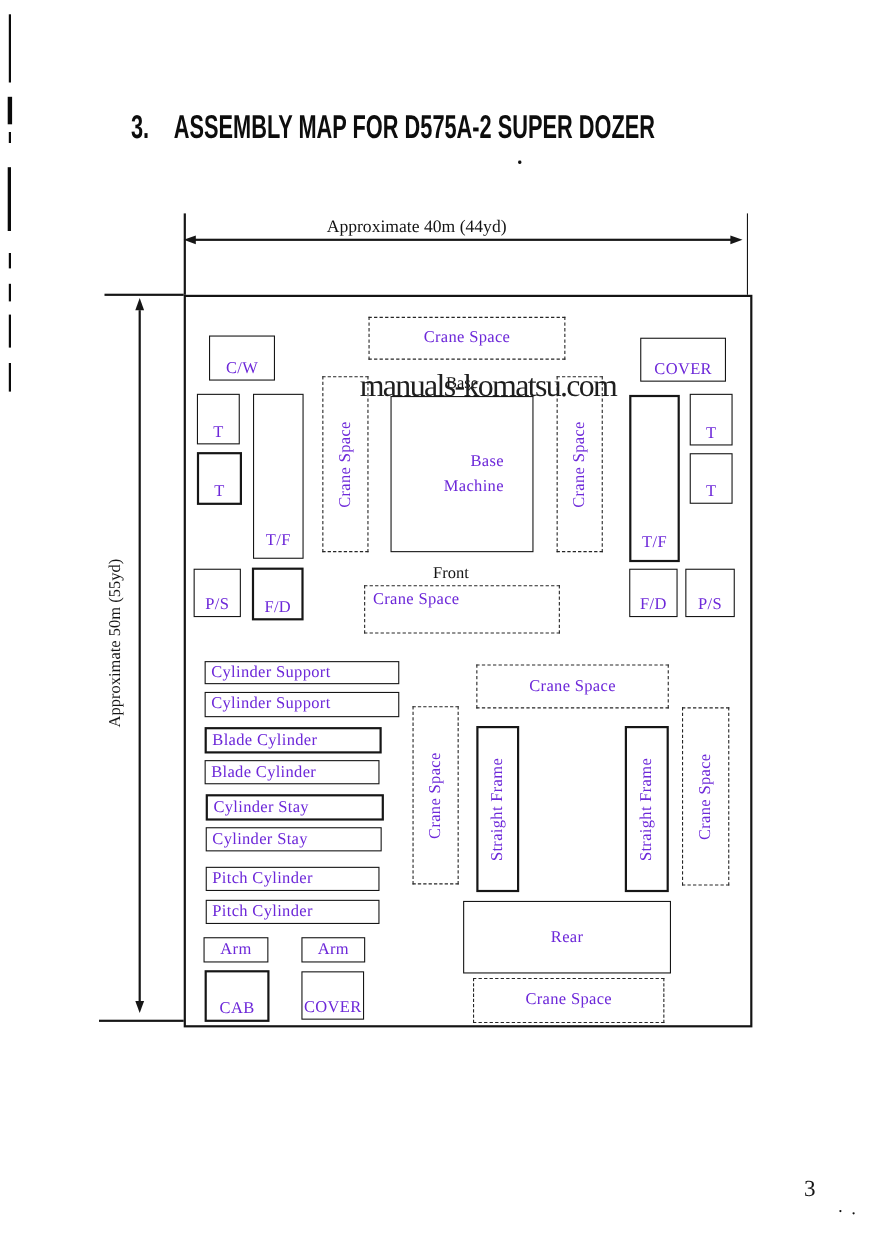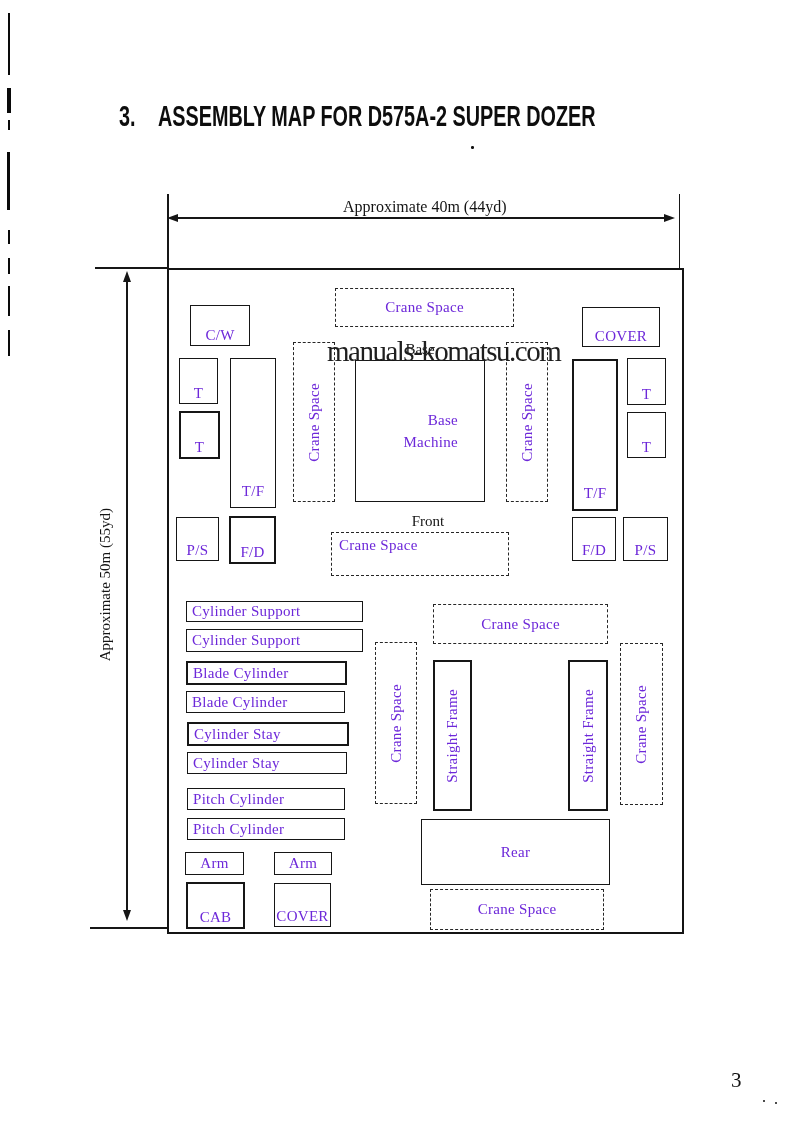--- a/index.html
+++ b/index.html
@@ -18,21 +18,21 @@
   .d{border:1.6px dashed #262626;}
   .bot{align-items:flex-end;justify-content:center;padding-bottom:2px;text-align:center;}
   .mid{align-items:center;justify-content:center;text-align:center;}
   .lft{align-items:center;padding-left:5px;}
   .tl{align-items:flex-start;justify-content:flex-start;padding:4px 0 0 7px;}
   .vert{align-items:center;justify-content:center;}
   .vert span{writing-mode:vertical-rl;transform:rotate(180deg);white-space:nowrap;}
   
   .line{position:absolute;background:#161616;}
   .tri{position:absolute;width:0;height:0;}
-  .dim-label{position:absolute;font-size:16px;white-space:nowrap;color:#141414;margin-left:46px;}
+  .dim-label{position:absolute;font-size:16px;white-space:nowrap;color:#141414;}
   .v-dim-label{position:absolute;left:97px;top:420px;height:330px;display:flex;
         align-items:center;font-size:15px;}
   .v-dim-label span{writing-mode:vertical-rl;transform:rotate(180deg);white-space:nowrap;}
   .orient{position:absolute;font-size:15px;text-align:center;}
   .watermark{position:absolute;left:327px;top:335px;font-family:Liberation Serif, serif;
         font-size:29px;letter-spacing:-1.5px;color:#1e1e1e;white-space:nowrap;z-index:30;}
   .pageno{position:absolute;left:731px;top:1068px;font-size:21px;}
   .speck{position:absolute;background:#101010;border-radius:50%;}
   .artifact{position:absolute;background:#0a0a0a;}
 </style>
@@ -105,21 +105,21 @@
   <div class="bx s bot b2" style="left:572px;top:359px;width:42px;height:140px;padding-bottom:8px">
       <span>T/F</span>
     </div>
   <div class="bx s bot" style="left:627px;top:358px;width:37px;height:43px">
       <span>T</span>
     </div>
   <div class="bx s bot" style="left:627px;top:412px;width:37px;height:42px">
       <span>T</span>
     </div>
 
-  <div class="orient" style="left:403px;top:513px;width:50px">Front</div>
+  <div class="orient" style="left:385px;top:513px;width:50px">Front</div>
   <div class="bx d tl" style="left:331px;top:532px;width:169px;height:38px">
       <span>Crane Space</span>
     </div>
 
   <div class="bx s bot" style="left:176px;top:517px;width:41px;height:40px">
       <span>P/S</span>
     </div>
   <div class="bx s bot b2" style="left:229px;top:516px;width:43px;height:42px">
       <span>F/D</span>
     </div>

